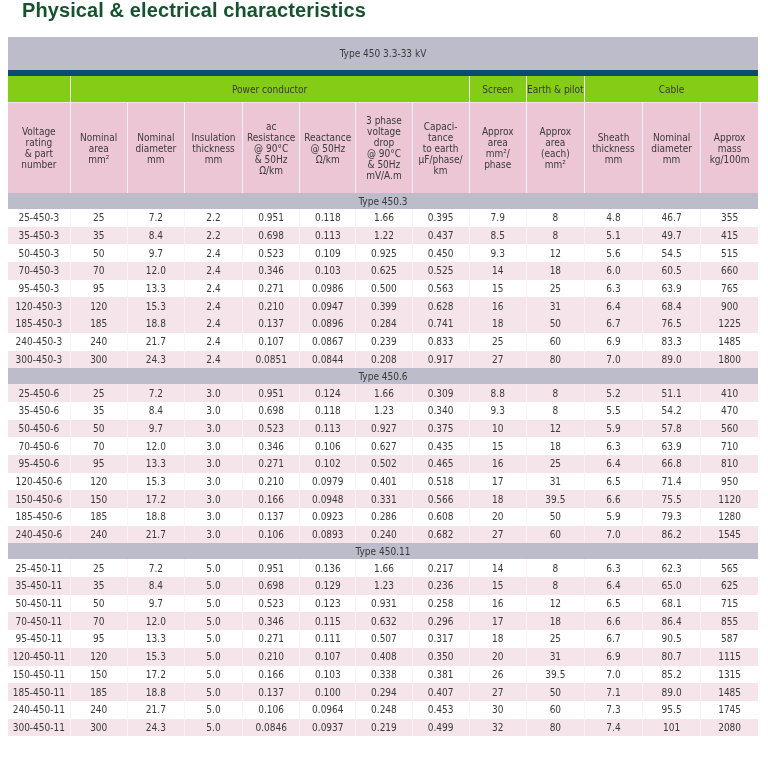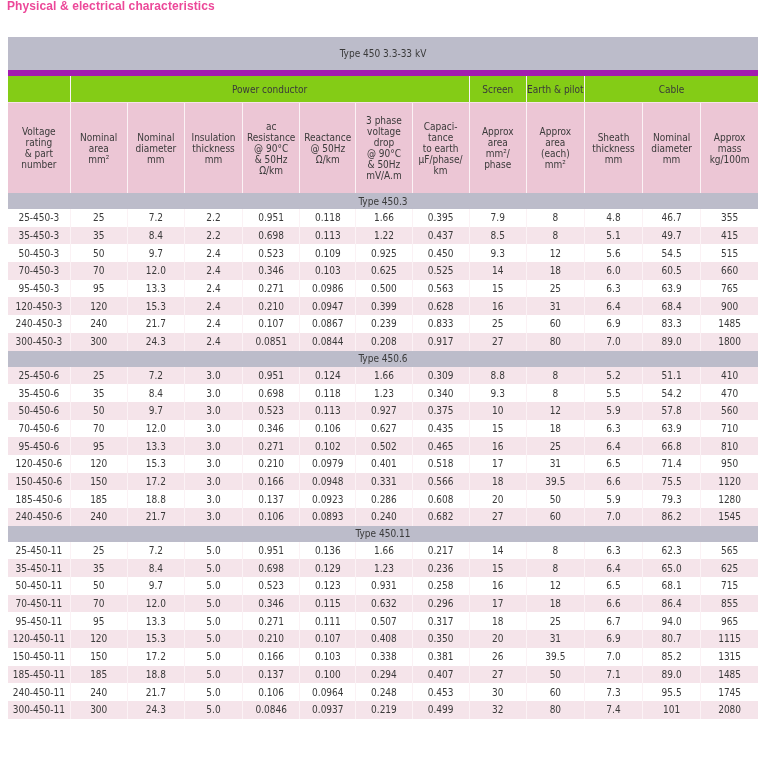--- a/index.html
+++ b/index.html
@@ -1,17 +1,17 @@
 <!DOCTYPE html>
 <html><head>
 <meta charset="utf-8">
 <style>
   html, body { margin:0; padding:0; background:#ffffff; }
   body { width:768px; height:770px; overflow:hidden; font-family:"DejaVu Sans Condensed","DejaVu Sans", sans-serif; color:#3a3a3a; position:relative; }
-  .title { position:absolute; left:7px; top:-1px; font-family:"Liberation Sans", sans-serif; font-weight:bold; font-size:12px; color:#ec4899; letter-spacing:0.1px; }
+  .title { position:absolute; left:22px; top:-1px; font-family:"Liberation Sans", sans-serif; font-weight:bold; font-size:20px; color:#14532d; letter-spacing:0.1px; }
   table { border-collapse:collapse; }
 </style>
 <style>
 </style>
 <style>
 </style>
 <style>
 </style>
 <style>
 </style>
@@ -64,21 +64,21 @@
   #cable-table { width: 366px; }
 </style>
 <style>
   
   #cable-table { width: 750px !important; }
   #cable-table td, #cable-table th {
     font-size:10px; text-align:center; padding:0; overflow:hidden; white-space:nowrap;
     border-right:1.5px solid #fbf2f5; font-weight:normal; color:#3a3a3a; line-height:11px;
   }
   #cable-table td:last-child, #cable-table th:last-child { border-right:none; }
-  tr.type-title th { background:#bcbcca; height:33px; font-size:11px; color:#2c2c2c; border-bottom:6px solid #a21caf; vertical-align:middle; padding-top:0; }
+  tr.type-title th { background:#bcbcca; height:33px; font-size:11px; color:#2c2c2c; border-bottom:6px solid #0c4a6e; vertical-align:middle; padding-top:0; }
   tr.group-head th { background:#84cc16; height:26px; font-size:10px; color:#333; border-bottom:1.5px solid #f5e3ea; border-top:1.5px solid #f5e3ea; }
   tr.col-head th { background:#ecc6d5; height:90px; white-space:normal; line-height:12px; font-size:10px; color:#3a3a3a; vertical-align:middle; }
   tr.section th { background:#bcbcca; height:16px; font-size:10px; color:#2a2a2a; border-right:none; }
   tr.row td { height:17.7px; }
   tr.row.odd td { background:#ffffff; }
   tr.row.even td { background:#f5e4ea; }
 </style>
 </head>
 <body>
 
@@ -276,20 +276,35 @@
         <td>0.210</td>
         <td>0.0947</td>
         <td>0.399</td>
         <td>0.628</td>
         <td>16</td>
         <td>31</td>
         <td>6.4</td>
         <td>68.4</td>
         <td>900</td>
       </tr>
+      <tr class="row even">
+        <td>185-450-3</td>
+        <td>185</td>
+        <td>18.8</td>
+        <td>2.4</td>
+        <td>0.137</td>
+        <td>0.0896</td>
+        <td>0.284</td>
+        <td>0.741</td>
+        <td>18</td>
+        <td>50</td>
+        <td>6.7</td>
+        <td>76.5</td>
+        <td>1225</td>
+      </tr>
       <tr class="row odd">
         <td>240-450-3</td>
         <td>240</td>
         <td>21.7</td>
         <td>2.4</td>
         <td>0.107</td>
         <td>0.0867</td>
         <td>0.239</td>
         <td>0.833</td>
         <td>25</td>
@@ -519,22 +534,22 @@
         <td>95</td>
         <td>13.3</td>
         <td>5.0</td>
         <td>0.271</td>
         <td>0.111</td>
         <td>0.507</td>
         <td>0.317</td>
         <td>18</td>
         <td>25</td>
         <td>6.7</td>
-        <td>94.0</td>
-        <td>965</td>
+        <td>90.5</td>
+        <td>587</td>
       </tr>
       <tr class="row even">
         <td>120-450-11</td>
         <td>120</td>
         <td>15.3</td>
         <td>5.0</td>
         <td>0.210</td>
         <td>0.107</td>
         <td>0.408</td>
         <td>0.350</td>

